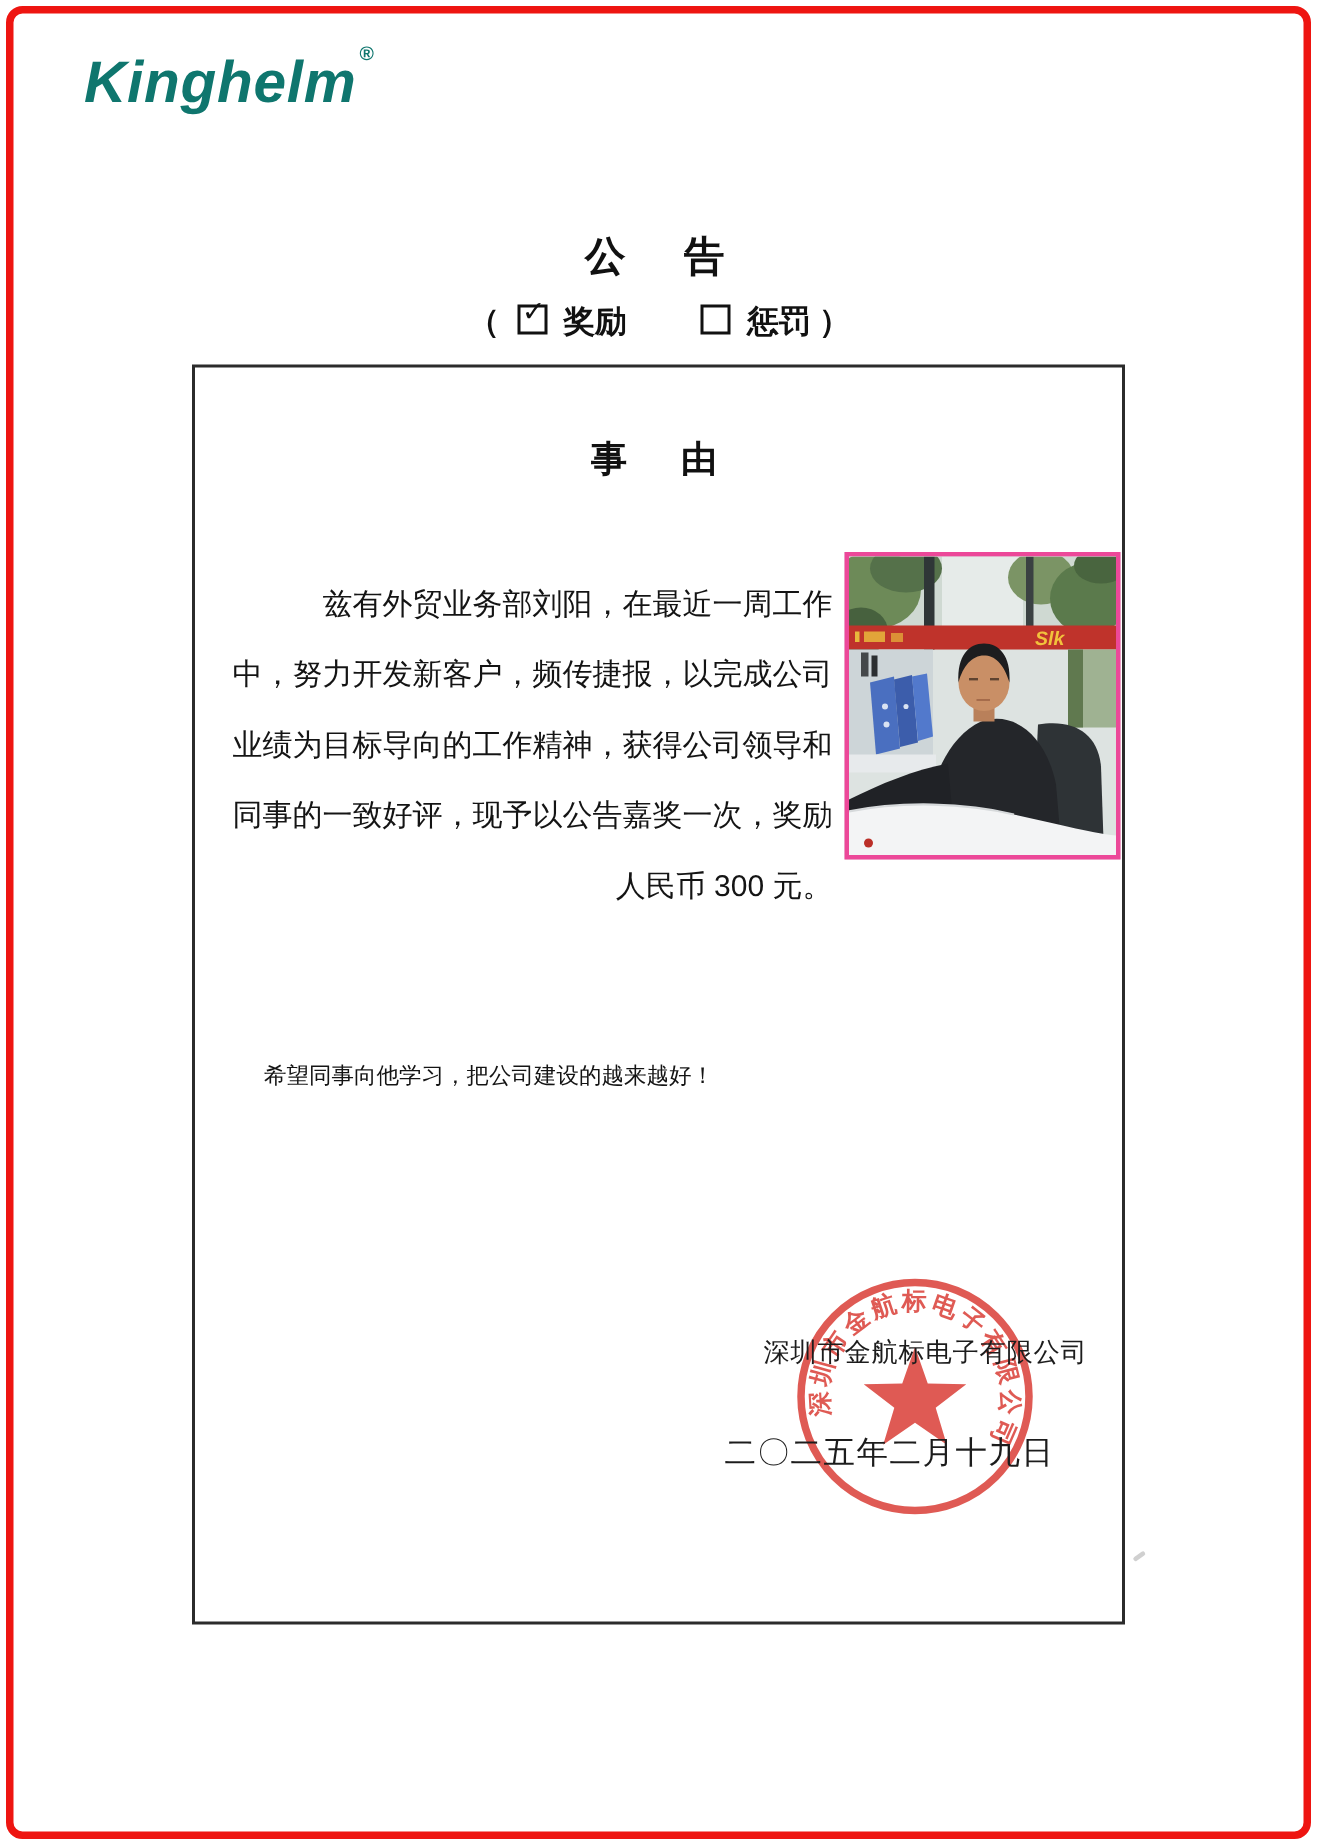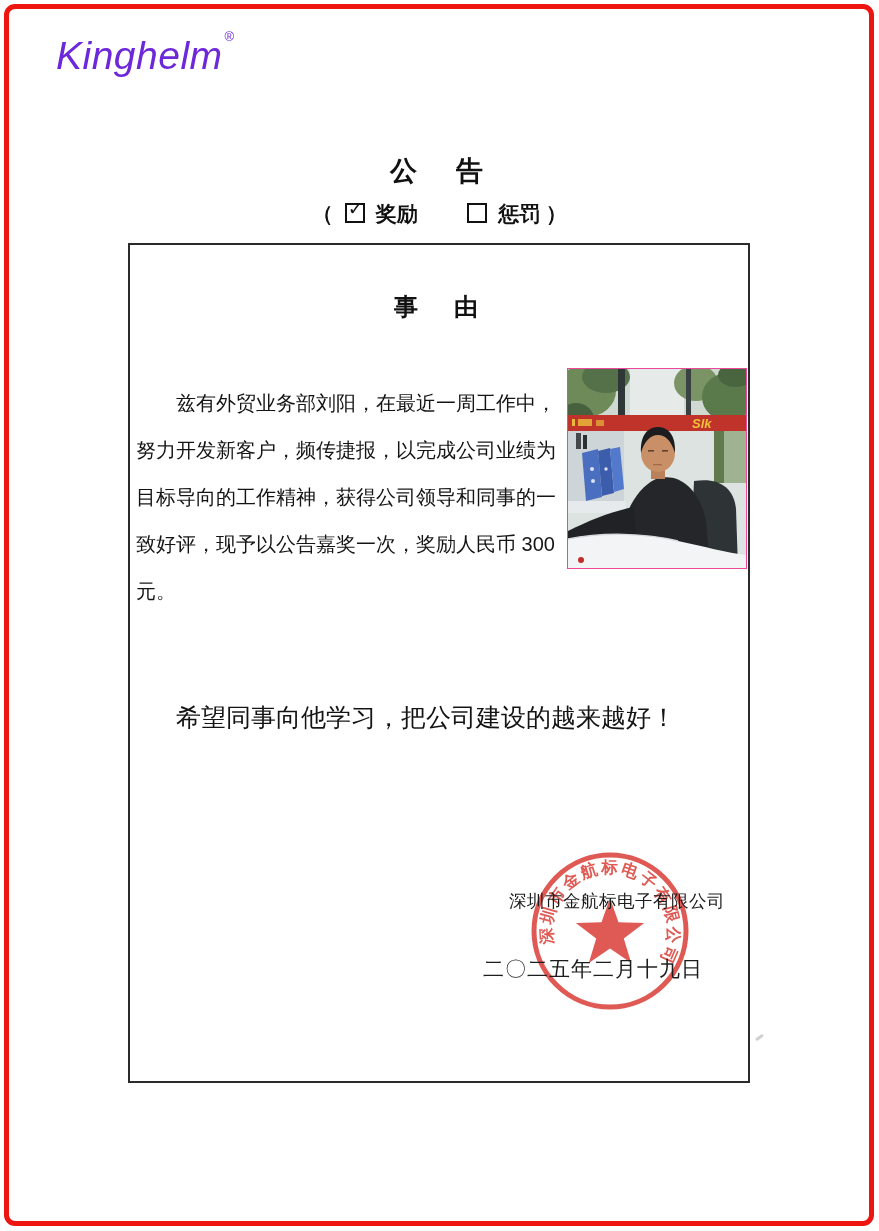--- a/index.html
+++ b/index.html
@@ -8,22 +8,22 @@
     font-family:"Liberation Sans","DejaVu Sans",sans-serif;color:#161616;
     overflow:hidden;
   }
   .frame{
     position:absolute;left:4px;top:4px;right:5px;bottom:5px;
     border:5px solid #ee1511;border-radius:11px;pointer-events:none;
   }
   
   .logo{
     position:absolute;left:56px;top:34px;
-    font-size:39px;font-weight:normal;font-style:italic;
-    color:#6d28d9;letter-spacing:0.5px;white-space:nowrap;
+    font-size:39px;font-weight:bold;font-style:italic;
+    color:#0f766e;letter-spacing:0.5px;white-space:nowrap;
   }
   .logo sup{font-size:13px;font-style:normal;position:relative;top:-14px;left:2px;}
   
   .title{
     position:absolute;left:0;top:153px;width:100%;text-align:center;
     font-size:27px;font-weight:bold;letter-spacing:6px;color:#111;
   }
   
   .type-line{
     position:absolute;left:0;top:200px;width:100%;text-align:center;
@@ -43,29 +43,29 @@
   .notice-box{
     position:absolute;left:128px;top:243px;width:622px;height:840px;
     border:2px solid #2b2b2b;box-sizing:border-box;background:#fff;
   }
   .subject{
     margin:48px 0 0 0;text-align:center;
     font-size:24px;font-weight:bold;letter-spacing:6px;color:#111;line-height:28px;
   }
   .photo-wrap{
     float:right;width:178px;height:199px;margin:47px 1px 8px 8px;
-    border:1px solid #ec4899;box-sizing:content-box;overflow:hidden;background:#dde3e1;
+    border:3px solid #ec4899;box-sizing:content-box;overflow:hidden;background:#dde3e1;
   }
   .photo-wrap svg{display:block;}
   .body-par{
     margin:59px 0 0 0;padding:0 20px 0 6px;
-    font-size:20px;line-height:47px;text-indent:40px;color:#141414;
+    font-size:20px;line-height:47px;text-indent:40px;color:#141414;text-align:right;
   }
   .closing{
-    margin:0;padding:0 8px 0 6px;font-size:25px;line-height:45px;
+    margin:0;padding:0 8px 0 6px;font-size:15px;line-height:45px;
     text-indent:40px;color:#141414;
   }
   .closing.first{margin-top:80px;}
   .sign-company{
     position:absolute;right:23px;top:644px;z-index:2;
     font-size:17.5px;color:#1c1c1c;letter-spacing:0.5px;line-height:24px;
   }
   .sign-date{
     position:absolute;right:45px;top:712px;z-index:2;
     font-size:21px;color:#1c1c1c;letter-spacing:1px;line-height:24px;

